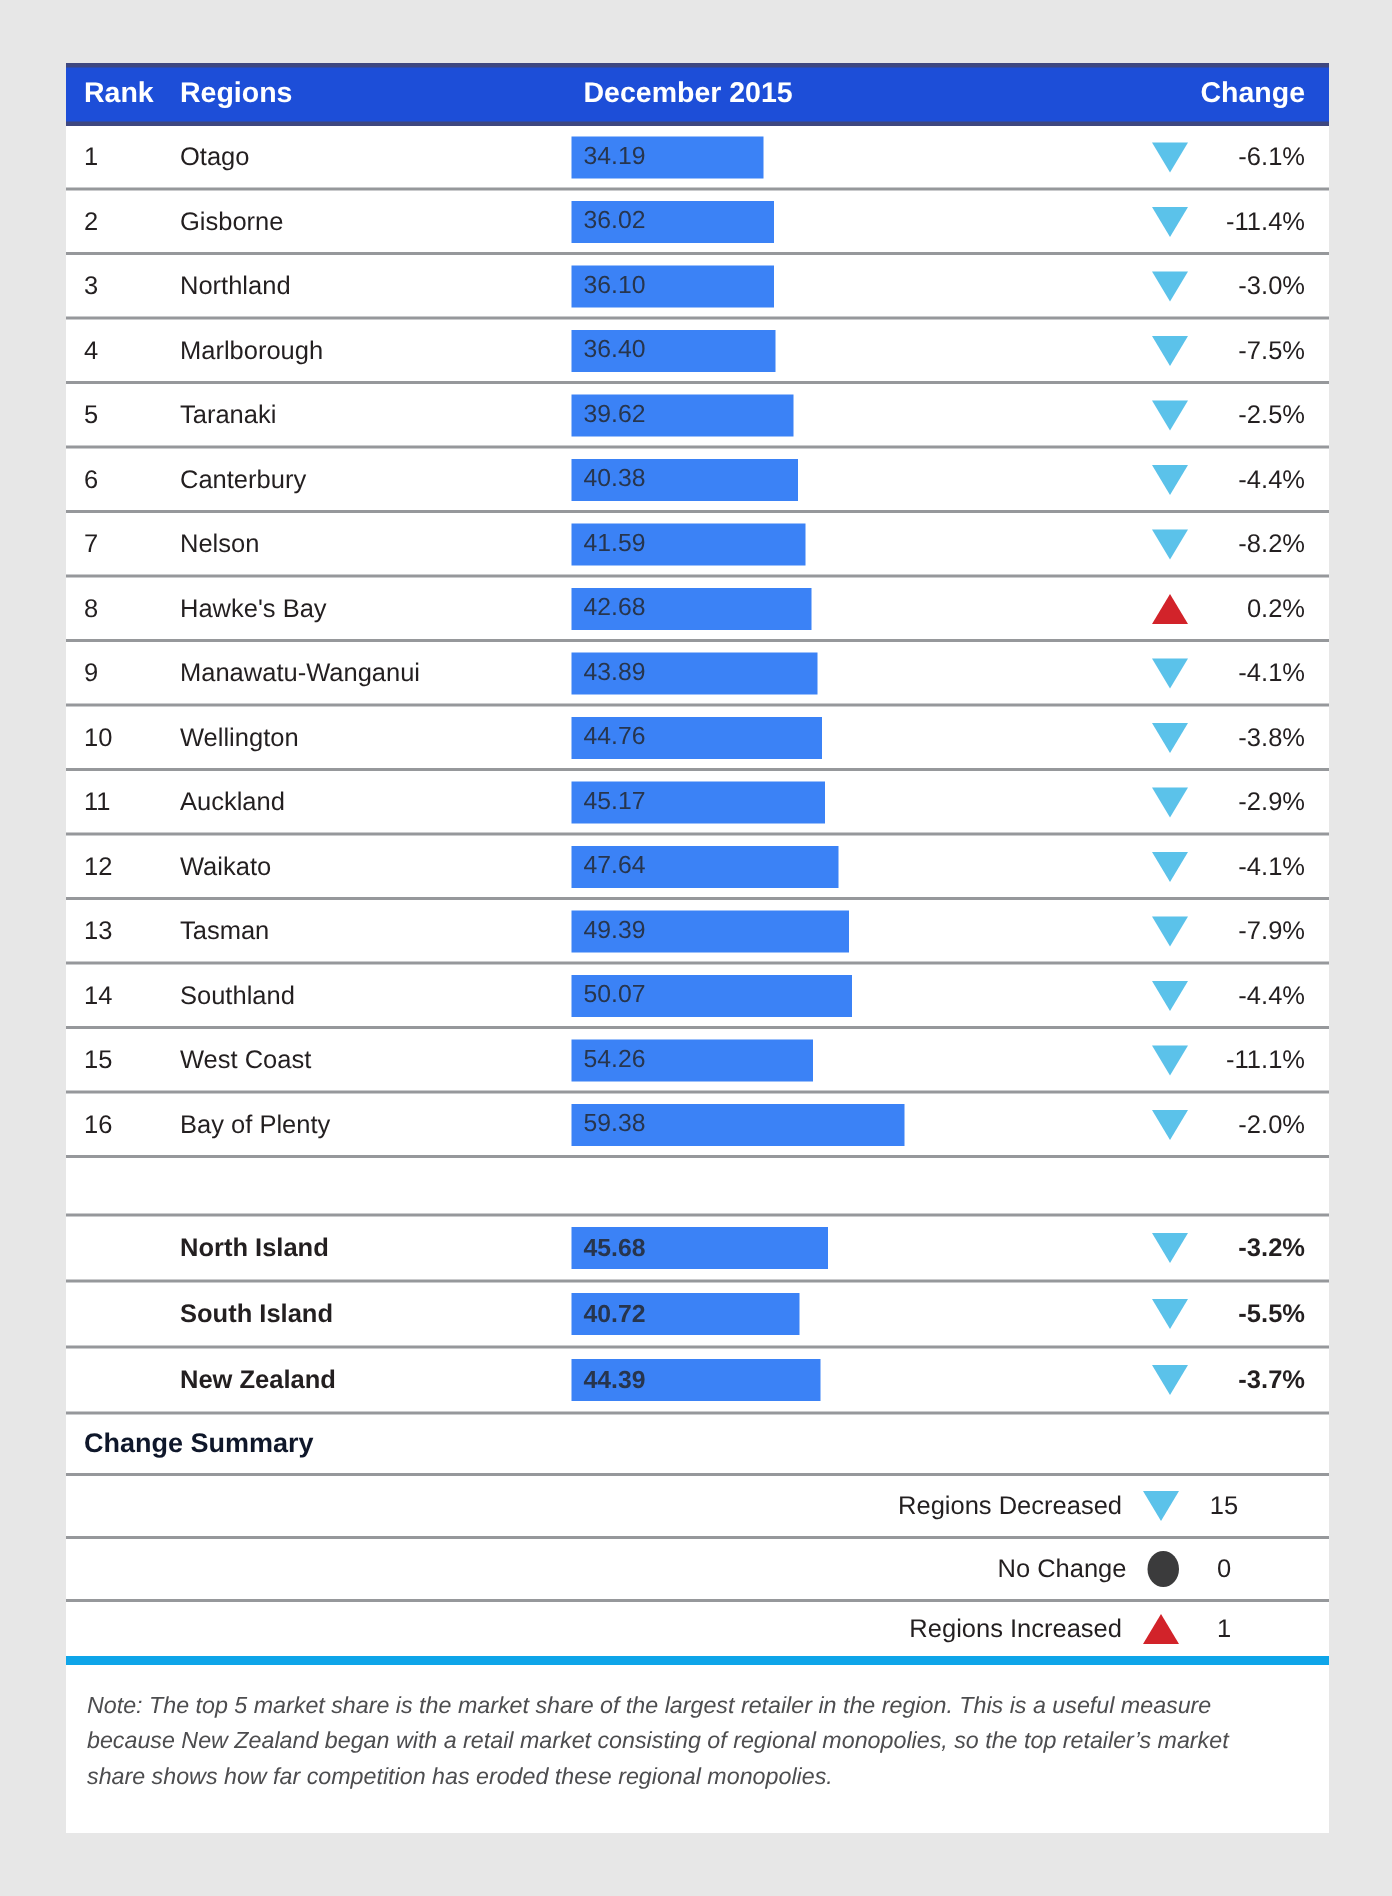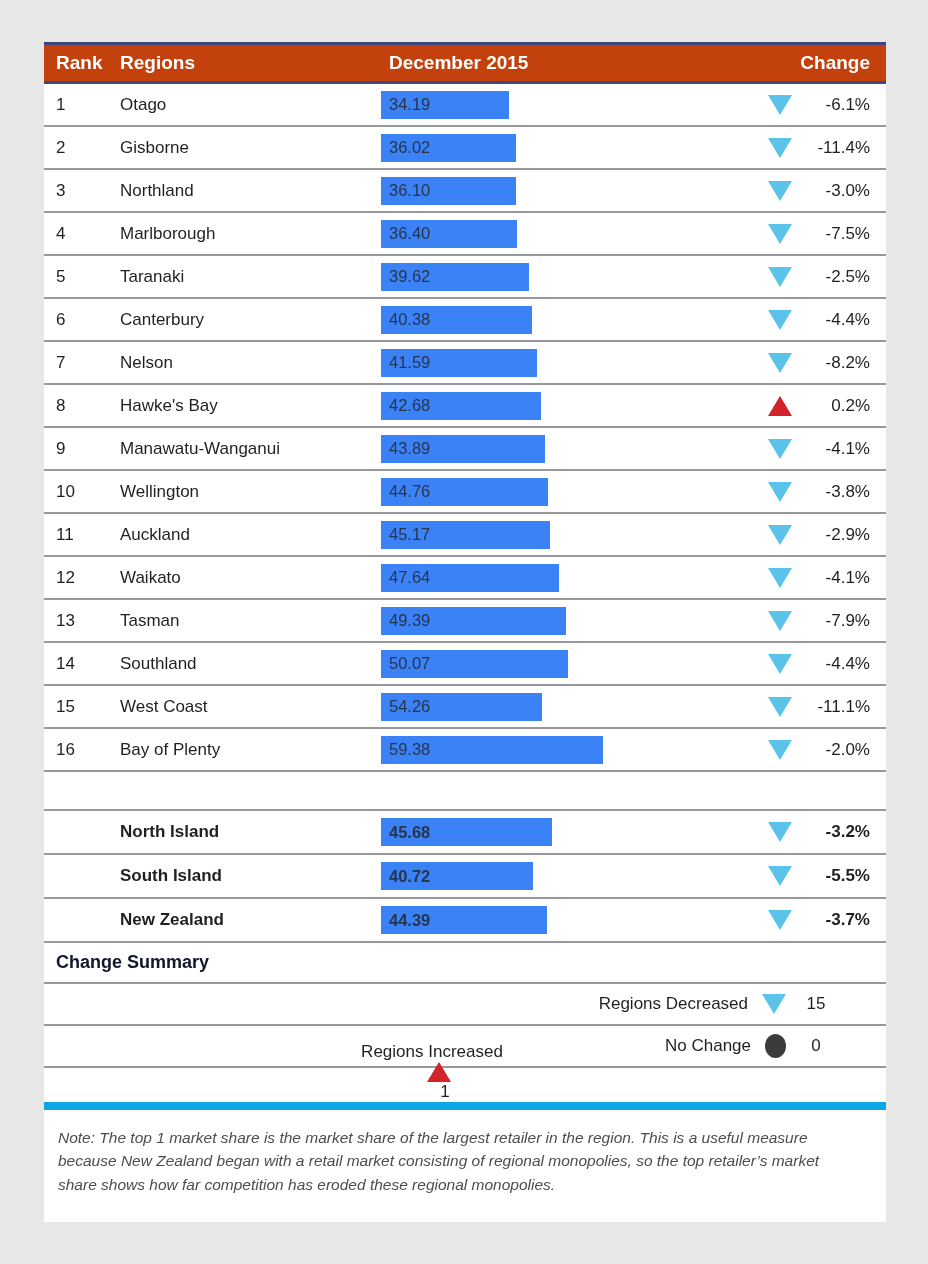--- a/index.html
+++ b/index.html
@@ -13,21 +13,21 @@
     position: absolute;
     left: 44px; top: 42px;
     width: 842px;
     background: #ffffff;
   }
   
   .thead {
     display: flex;
     align-items: center;
     height: 42px;
-    background: #c2410c;
+    background: #1d4ed8;
     border-top: 3px solid #3e4780;
     border-bottom: 3px solid #3e4780;
     color: #ffffff;
     font-weight: bold;
     font-size: 19px;
   }
   
   .row {
     display: flex;
     align-items: center;
@@ -84,21 +84,21 @@
     color: #0f172a;
     padding-left: 12px;
   }
   .row.sumrow {
     height: 42px;
     justify-content: flex-end;
     padding-right: 52px;
   }
   .row.sumrow .sum-label { margin-right: 14px; }
   .row.sumrow .sum-count { width: 36px; text-align: center; margin-left: 12px; }
-  .row.sumrow:last-of-type { border-bottom: 8px solid #0ea5e9; flex-direction: column; }
+  .row.sumrow:last-of-type { border-bottom: 6px solid #0ea5e9; }
   
   .note {
     padding: 16px 16px 26px 14px;
     font-size: 15.5px;
     font-style: italic;
     color: #4d4d4f;
     line-height: 1.5;
     max-width: 828px;
   }
 </style>
@@ -361,15 +361,15 @@
     <span class="sum-count">0</span>
   </div>
 
   <div class="row sumrow">
     <span class="sum-label">Regions Increased</span>
     <span class="tri-up"></span>
     <span class="sum-count">1</span>
   </div>
 </div>
 
-  <div class="note">Note: The top 1 market share is the market share of the largest retailer in the region. This is a useful measure because New Zealand began with a retail market consisting of regional monopolies, so the top retailer’s market share shows how far competition has eroded these regional monopolies.</div>
+  <div class="note">Note: The top 5 market share is the market share of the largest retailer in the region. This is a useful measure because New Zealand began with a retail market consisting of regional monopolies, so the top retailer’s market share shows how far competition has eroded these regional monopolies.</div>
 
 </div>
 
 </body></html>

